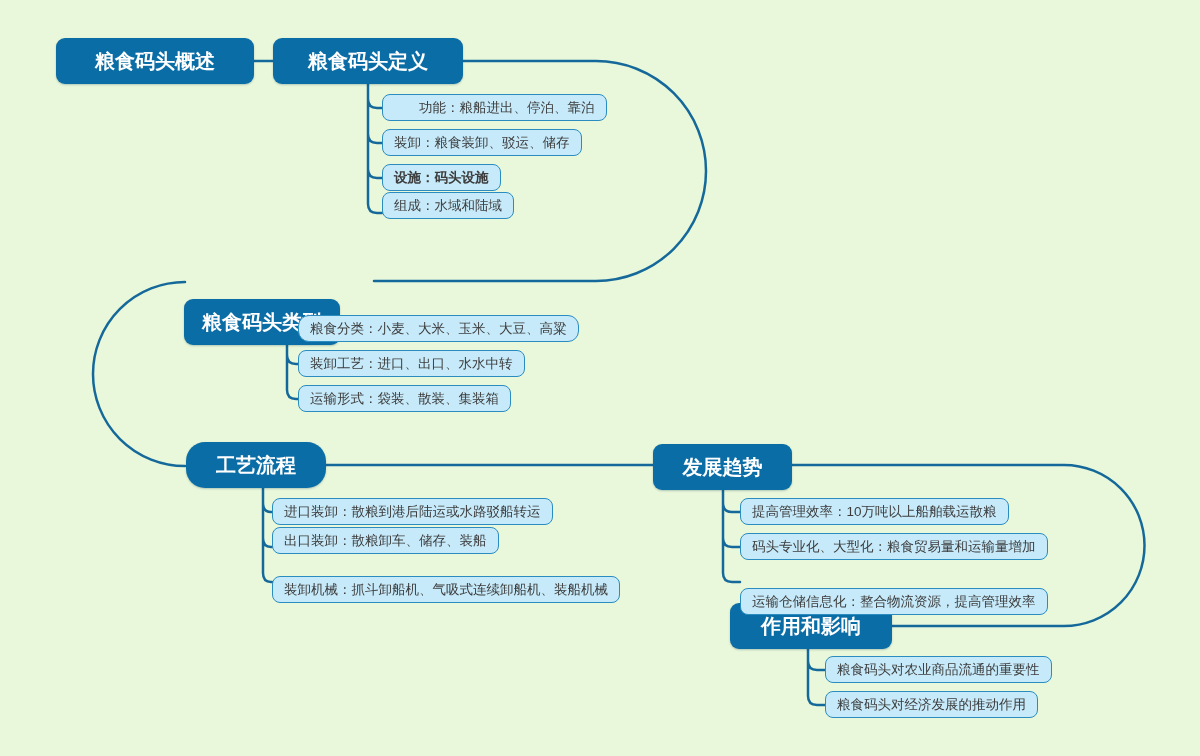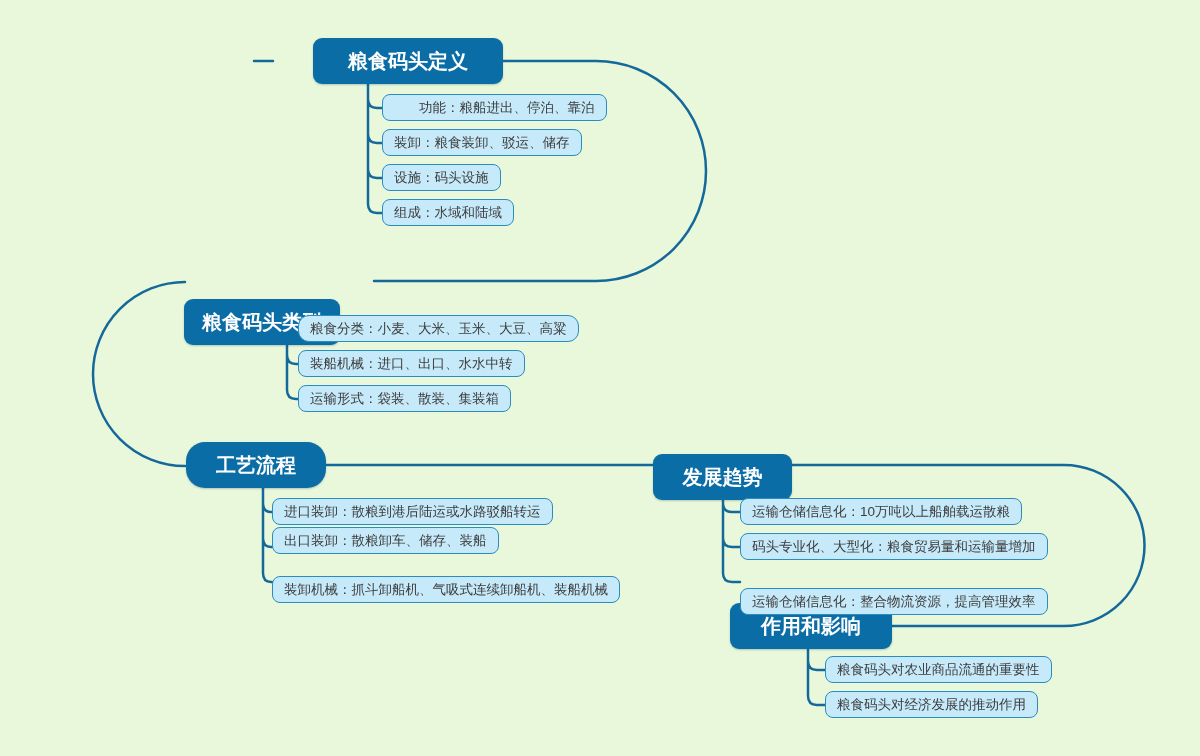--- a/index.html
+++ b/index.html
@@ -52,30 +52,30 @@
     border-radius: 8px;
     height: 27px;
     box-sizing: border-box;
     display: flex;
     align-items: center;
     white-space: nowrap;
     padding: 0 11px;
   }
   
   #root  { left: 56px;  top: 38px;  width: 198px; }
-  #b0    { left: 273px; top: 38px;  width: 190px; margin-left: 40px; }
+  #b0    { left: 273px; top: 38px;  width: 190px; }
   #b1    { left: 184px; top: 259px; width: 156px; margin-top: 40px; }
   #b2    { left: 186px; top: 442px; width: 140px; border-radius: 19px; }
-  #b3    { left: 653px; top: 454px; width: 139px; }
+  #b3    { left: 653px; top: 444px; width: 139px; }
   #b4    { left: 730px; top: 603px; width: 162px; }
   
   #b0c0 { left: 382px; top: 94px; padding-left: 36px; }
   #b0c1 { left: 382px; top: 129px; }
-  #b0c2 { left: 382px; top: 164px; }
-  #b0c3 { left: 382px; top: 199px; }
+  #b0c2 { left: 382px; top: 164px; font-weight: bold; }
+  #b0c3 { left: 382px; top: 192px; }
   #b1c0 { left: 298px; top: 315px; border-radius: 11px; }
   #b1c1 { left: 298px; top: 350px; }
   #b1c2 { left: 298px; top: 385px; }
   #b2c0 { left: 272px; top: 498px; }
   #b2c1 { left: 272px; top: 527px; }
   #b2c2 { left: 272px; top: 568px; margin-top: 8px; }
   #b3c0 { left: 740px; top: 498px; }
   #b3c1 { left: 740px; top: 533px; }
   #b3c2 { left: 740px; top: 588px; font-family: Liberation Mono, monospace; }
   #b4c0 { left: 825px; top: 656px; }
@@ -112,39 +112,40 @@
     <path d="M 723 488 V 503 Q 723 512 732 512 H 740
              M 723 488 V 538 Q 723 547 732 547 H 740
              M 723 488 V 573 Q 723 582 732 582 H 740"></path>
 
     <path d="M 792 465 H 1064 A 80.5 80.5 0 0 1 1064 626 H 892"></path>
 
     <path d="M 808 649 V 661 Q 808 670 817 670 H 825
              M 808 649 V 696 Q 808 705 817 705 H 825"></path>
   </svg>
 
+  <div id="root" class="topic">粮食码头概述</div>
   <div id="b0" class="topic">粮食码头定义</div>
   <div id="b1" class="topic">粮食码头类型</div>
   <div id="b2" class="topic">工艺流程</div>
   <div id="b3" class="topic">发展趋势</div>
   <div id="b4" class="topic">作用和影响</div>
 
   <div id="b0c0" class="leaf">功能：粮船进出、停泊、靠泊</div>
   <div id="b0c1" class="leaf">装卸：粮食装卸、驳运、储存</div>
   <div id="b0c2" class="leaf">设施：码头设施</div>
   <div id="b0c3" class="leaf">组成：水域和陆域</div>
 
   <div id="b1c0" class="leaf">粮食分类：小麦、大米、玉米、大豆、高粱</div>
-  <div id="b1c1" class="leaf">装船机械：进口、出口、水水中转</div>
+  <div id="b1c1" class="leaf">装卸工艺：进口、出口、水水中转</div>
   <div id="b1c2" class="leaf">运输形式：袋装、散装、集装箱</div>
 
   <div id="b2c0" class="leaf">进口装卸：散粮到港后陆运或水路驳船转运</div>
   <div id="b2c1" class="leaf">出口装卸：散粮卸车、储存、装船</div>
   <div id="b2c2" class="leaf">装卸机械：抓斗卸船机、气吸式连续卸船机、装船机械</div>
 
-  <div id="b3c0" class="leaf">运输仓储信息化：10万吨以上船舶载运散粮</div>
+  <div id="b3c0" class="leaf">提高管理效率：10万吨以上船舶载运散粮</div>
   <div id="b3c1" class="leaf">码头专业化、大型化：粮食贸易量和运输量增加</div>
   <div id="b3c2" class="leaf">运输仓储信息化：整合物流资源，提高管理效率</div>
 
   <div id="b4c1" class="leaf">粮食码头对经济发展的推动作用</div>
   <div id="b4c0" class="leaf">粮食码头对农业商品流通的重要性</div>
 
 </div>
 
 </body></html>

